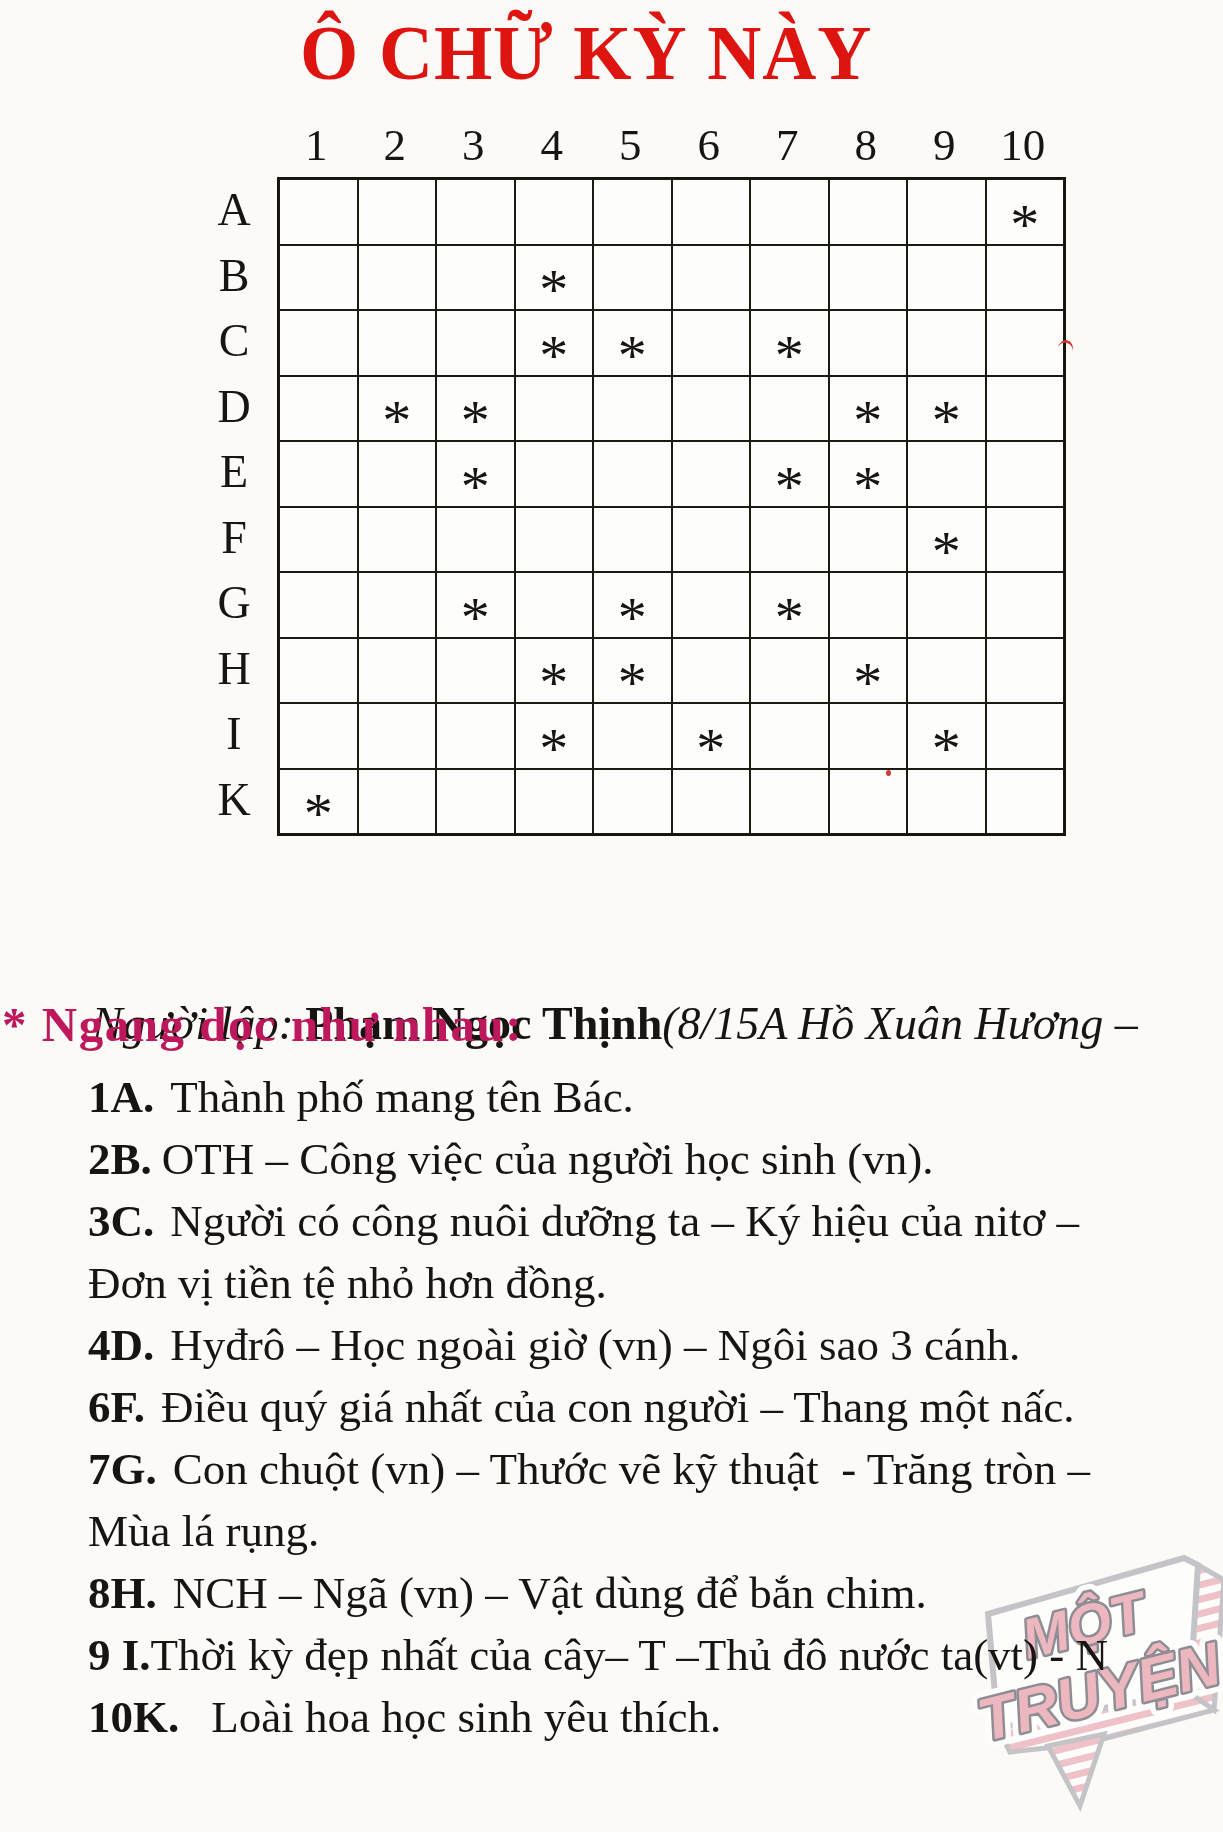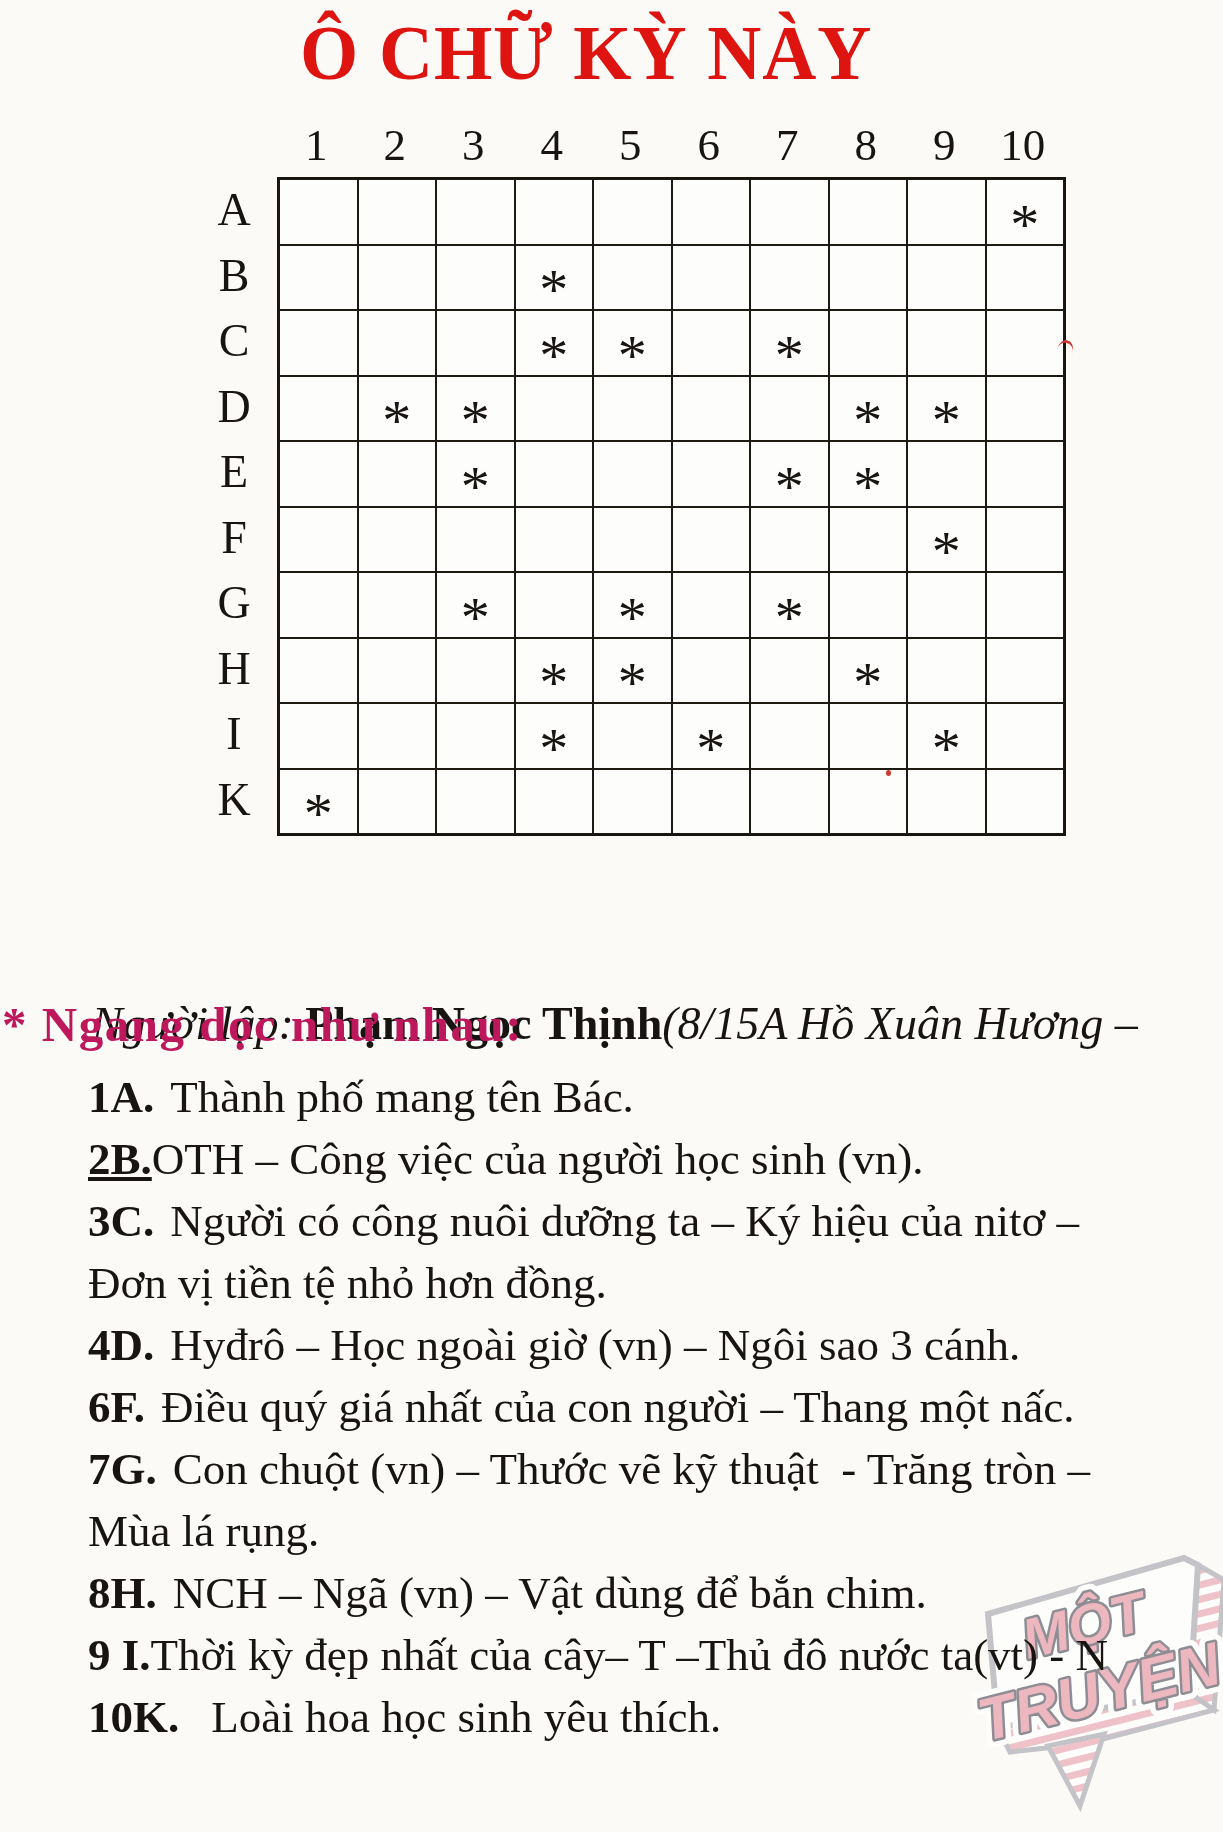--- a/index.html
+++ b/index.html
@@ -281,21 +281,21 @@
   <div class="scan-dot"></div>
 
   <div class="credit">
     <div class="credit-line"><span class="it">Người lập: </span><span class="b">Phạm Ngọc Thịnh</span><span class="it">(8/15A Hồ Xuân Hương –</span></div>
   </div>
 
   <div class="section-head">* Ngang dọc như nhau:</div>
 
   <div class="clues">
       <div class="clue-line"><span class="clue-num" style="margin-right: 16px;">1A.</span><span class="clue-text">Thành phố mang tên Bác.</span></div>
-      <div class="clue-line"><span class="clue-num" style="margin-right: 0; text-decoration: underline;">2B.</span><span class="clue-text">OTH – Công việc của người học sinh (vn).</span></div>
+      <div class="clue-line"><span class="clue-num" style="margin-right: 10px;">2B.</span><span class="clue-text">OTH – Công việc của người học sinh (vn).</span></div>
       <div class="clue-line"><span class="clue-num" style="margin-right: 16px;">3C.</span><span class="clue-text">Người có công nuôi dưỡng ta – Ký hiệu của nitơ –</span></div>
       <div class="clue-line"><span class="clue-text">Đơn vị tiền tệ nhỏ hơn đồng.</span></div>
       <div class="clue-line"><span class="clue-num" style="margin-right: 16px;">4D.</span><span class="clue-text">Hyđrô – Học ngoài giờ (vn) – Ngôi sao 3 cánh.</span></div>
       <div class="clue-line"><span class="clue-num" style="margin-right: 16px;">6F.</span><span class="clue-text">Điều quý giá nhất của con người – Thang một nấc.</span></div>
       <div class="clue-line"><span class="clue-num" style="margin-right: 16px;">7G.</span><span class="clue-text">Con chuột (vn) – Thước vẽ kỹ thuật  - Trăng tròn –</span></div>
       <div class="clue-line"><span class="clue-text">Mùa lá rụng.</span></div>
       <div class="clue-line"><span class="clue-num" style="margin-right: 16px;">8H.</span><span class="clue-text">NCH – Ngã (vn) – Vật dùng để bắn chim.</span></div>
       <div class="clue-line"><span class="clue-num">9 I.</span><span class="clue-text">Thời kỳ đẹp nhất của cây– T –Thủ đô nước ta(vt) - N</span></div>
       <div class="clue-line"><span class="clue-num" style="margin-right: 32px;">10K.</span><span class="clue-text">Loài hoa học sinh yêu thích.</span></div>
     </div>

